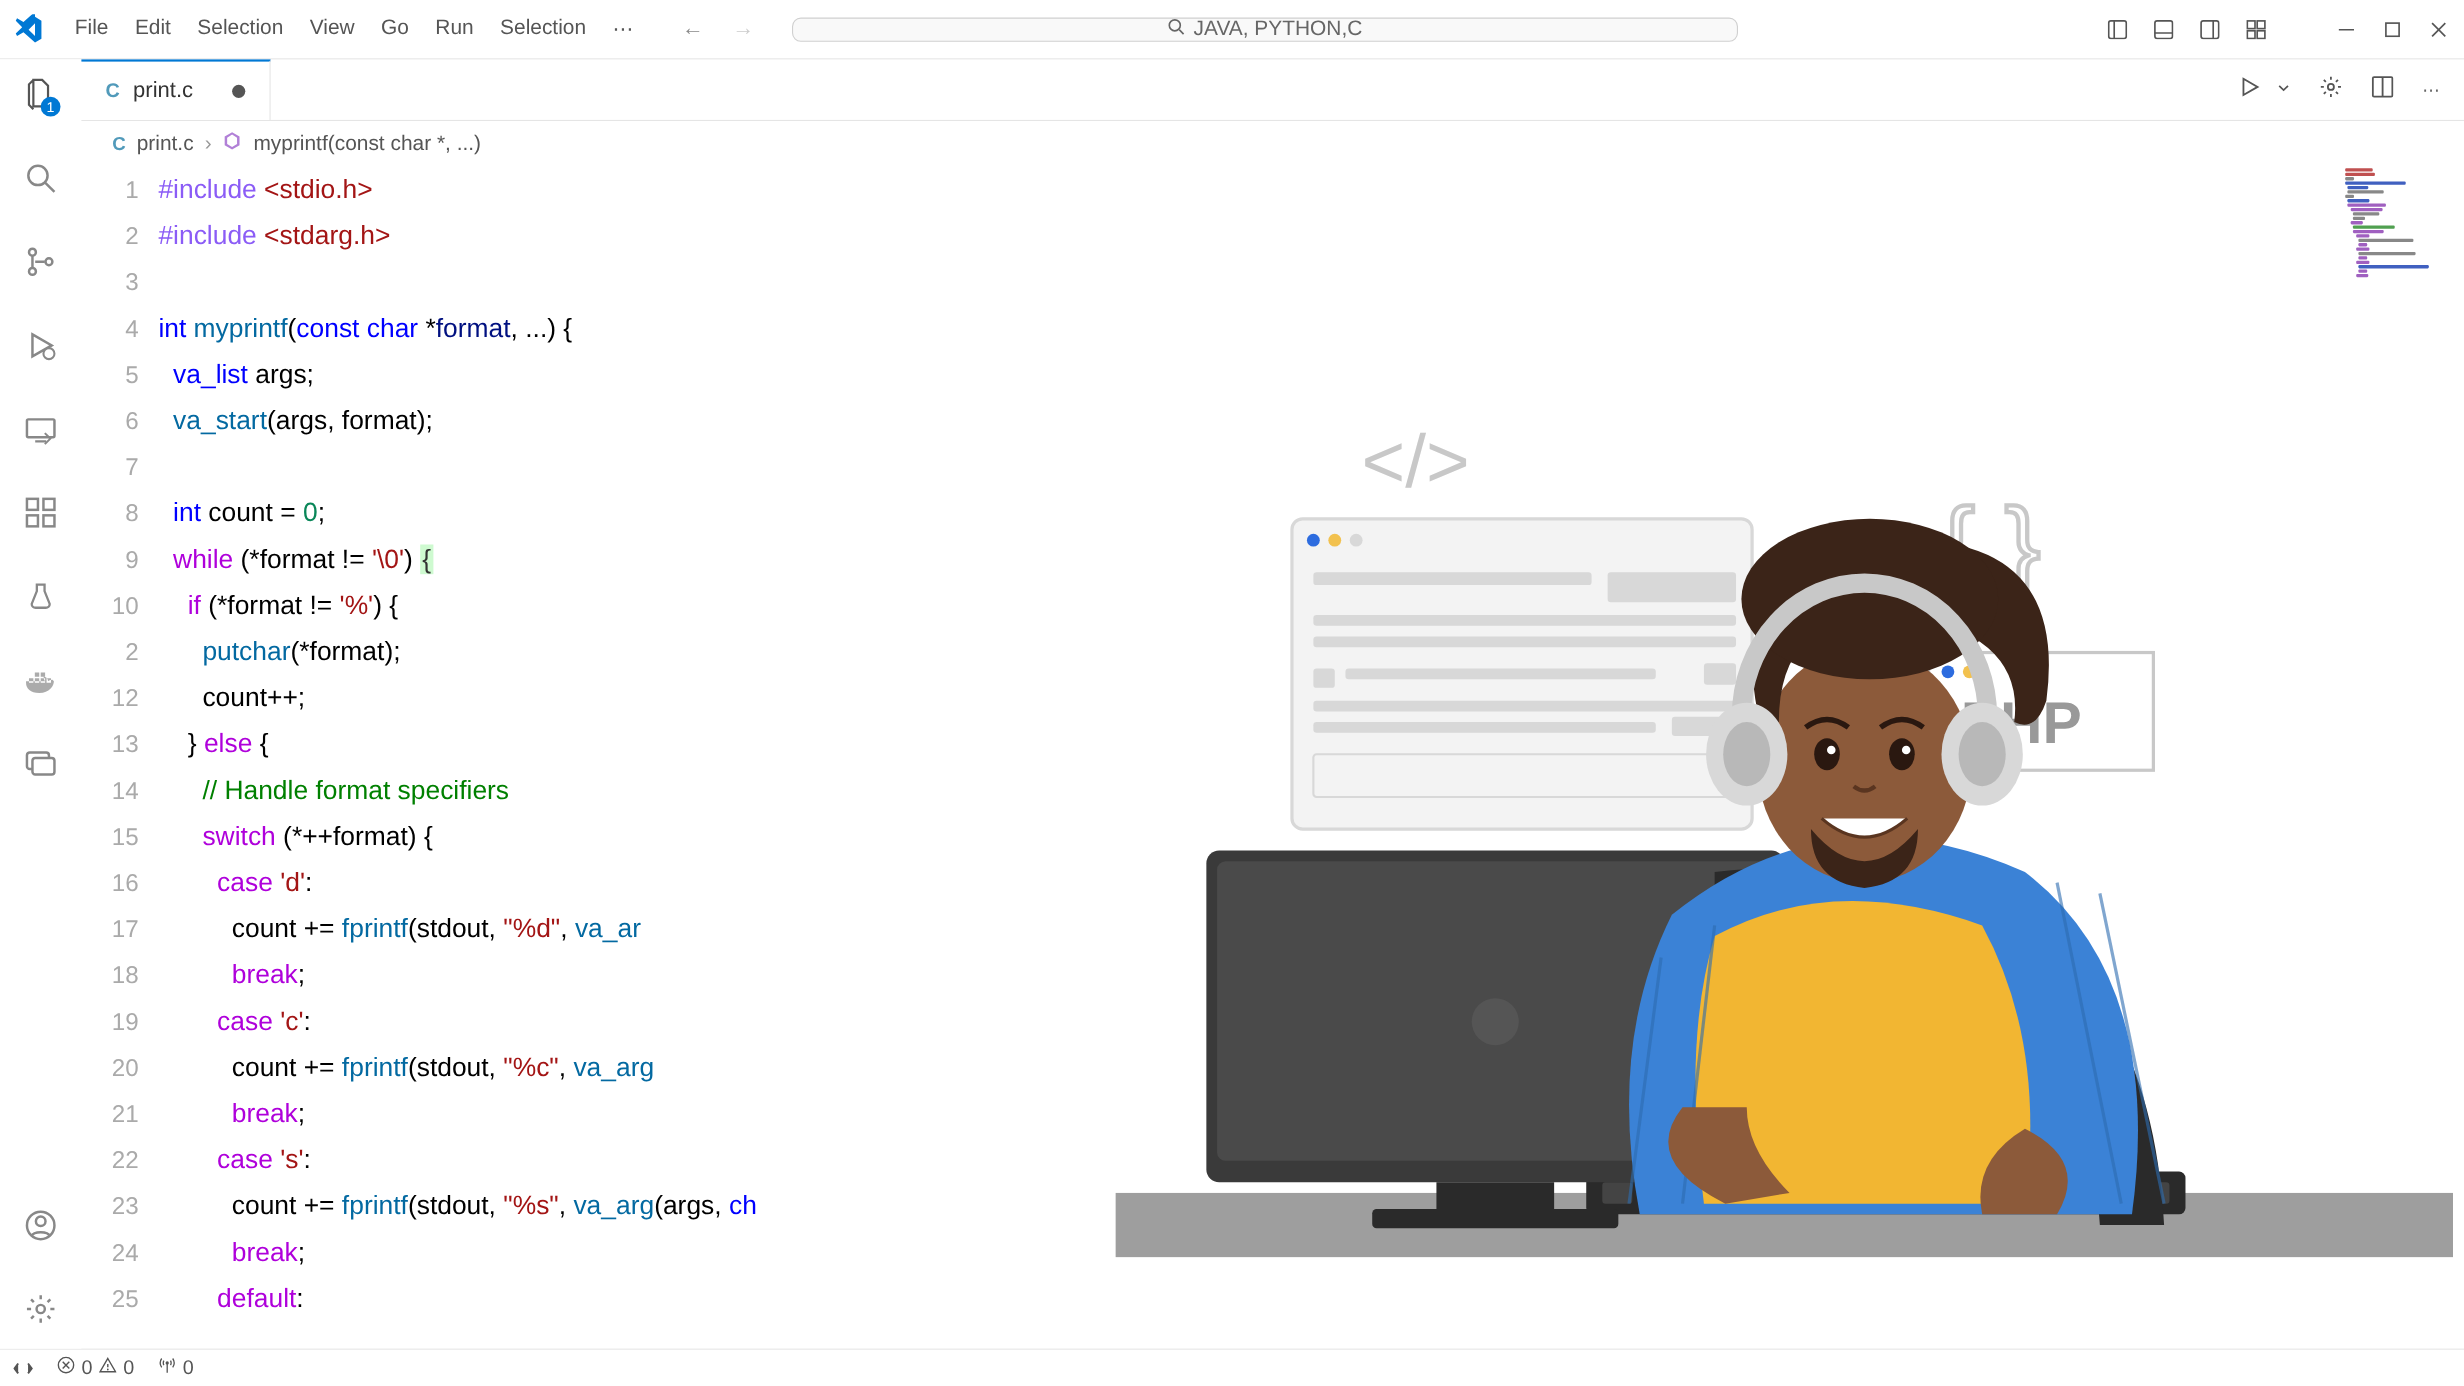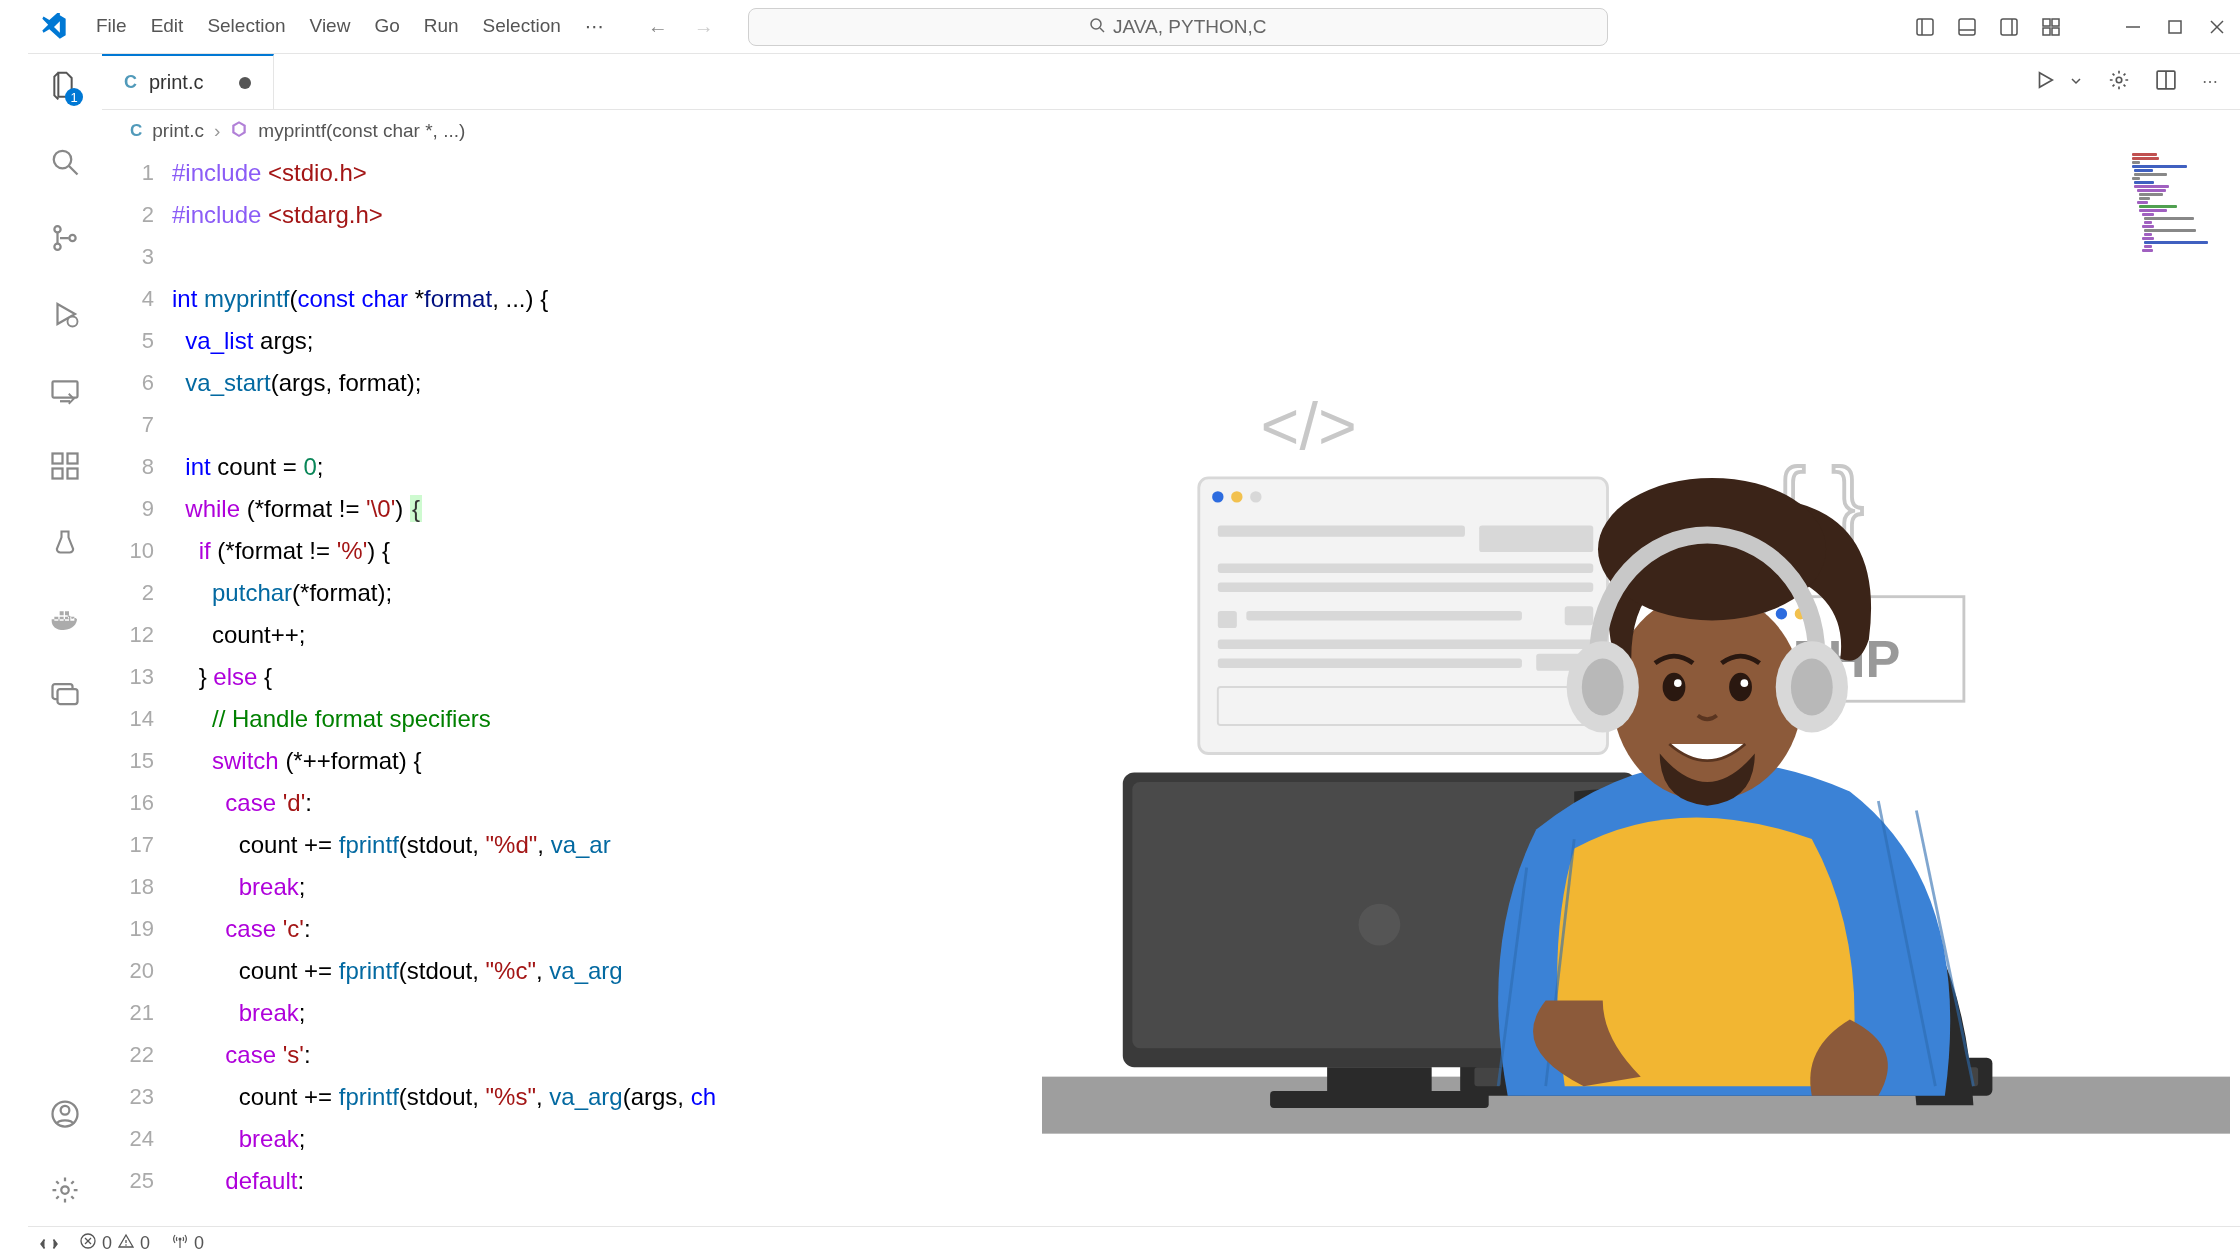--- a/index.html
+++ b/index.html
@@ -1,27 +1,27 @@
 <!DOCTYPE html>
 <html><head>
 <meta charset="utf-8">
 <style>
 * { margin: 0; padding: 0; box-sizing: border-box; font-family: -apple-system, BlinkMacSystemFont, 'Segoe UI', sans-serif; }
 body { background: #ffffff; color: #333; overflow: hidden; }
-.app { display: flex; flex-direction: column; height: 1260px; width: 2240px; padding-left: 28px; }
+.app { display: flex; flex-direction: column; height: 1260px; width: 2240px; }
 
 
 .titlebar { height: 54px; display: flex; align-items: center; padding: 0 12px; background: #fff; border-bottom: 1px solid #e5e5e5; }
 .titlebar .logo { width: 28px; height: 28px; margin-right: 18px; display:flex; align-items:center; justify-content:center; }
 .titlebar .menu { display: flex; gap: 4px; }
 .titlebar .menu-item { padding: 6px 10px; font-size: 19px; color: #555; cursor: pointer; border-radius: 4px; }
 .titlebar .menu-more { padding: 6px 10px; color: #555; font-size: 19px; cursor: pointer; }
 .titlebar .nav-arrows { display: flex; gap: 18px; margin-left: 30px; color: #888; }
 .titlebar .nav-arrow { cursor: pointer; font-size: 20px; padding: 4px; }
-.titlebar .search-box { flex: 0 0 860px; height: 38px; border: 1px solid #d0d0d0; border-radius: 8px; display: flex; align-items: center; justify-content:center; margin-left: 30px; background: #f9f9f9; color: #666; font-size: 19px; }
+.titlebar .search-box { flex: 0 0 860px; height: 22px; border: 1px solid #d0d0d0; border-radius: 8px; display: flex; align-items: center; justify-content:center; margin-left: 30px; background: #f9f9f9; color: #666; font-size: 19px; }
 .titlebar .search-icon { margin-right: 8px; }
 .titlebar .spacer { flex: 1; }
 .titlebar .window-controls { display: flex; gap: 20px; align-items: center; }
 .titlebar .window-icon { width: 22px; height: 22px; color: #555; cursor: pointer; display:flex; align-items:center; justify-content:center; }
 
 
 .body-row { flex: 1; display: flex; min-height: 0; position: relative; }
 
 
 .activity-bar { width: 74px; background: #fff; display: flex; flex-direction: column; align-items: center; padding-top: 8px; }

